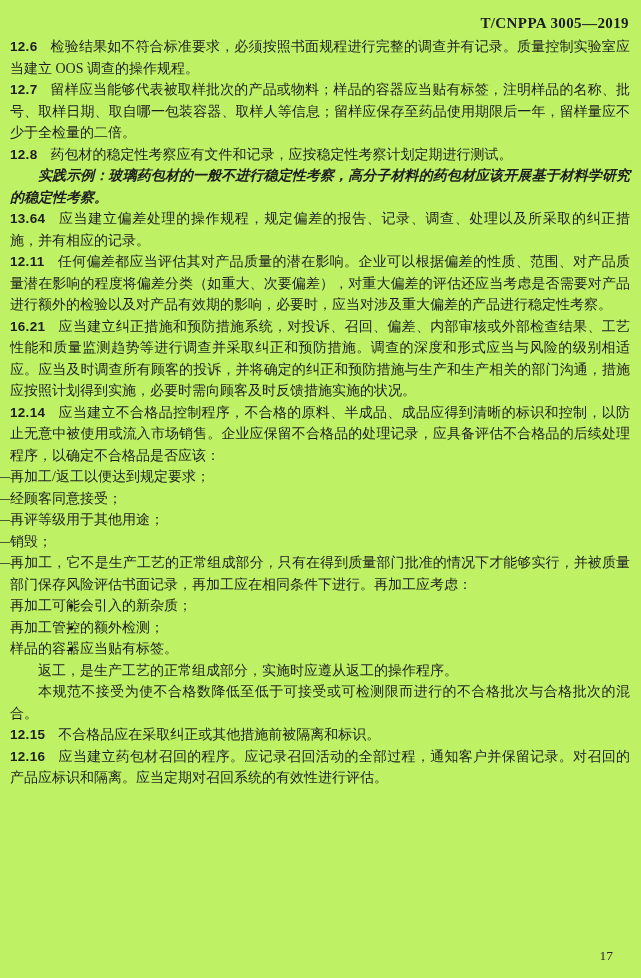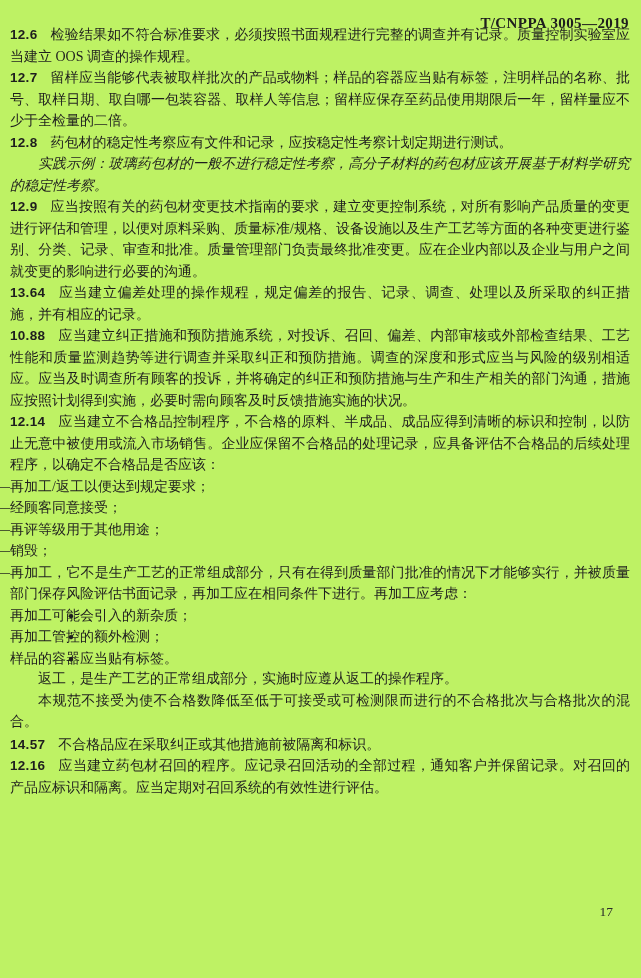--- a/index.html
+++ b/index.html
@@ -20,64 +20,64 @@
     position: absolute;
     top: 15px;
     right: 12px;
     font-size: 15px;
     font-weight: bold;
     letter-spacing: 0.4px;
     font-family: "Liberation Serif", "DejaVu Serif", serif;
   }
   .doc-body {
     position: absolute;
-    top: 24px;
+    top: 36px;
     left: 10px;
     width: 620px;
     font-size: 14px;
     line-height: 21.5px;
     text-align: justify;
   }
   p.para {
     margin: 0;
     padding: 0;
   }
   .cnum {
     font-family: "Liberation Sans", "DejaVu Sans", sans-serif;
     font-weight: bold;
     font-size: 13.5px;
     letter-spacing: 0.3px;
     margin-right: 13px;
   }
   .note {
     text-indent: 2em;
     font-style: italic;
+    font-weight: bold;
   }
   .indent {
     text-indent: 2em;
-    font-family: Liberation Mono, monospace;
   }
   .dash {
     padding-left: 51px;
     text-indent: -28px;
   }
   .bullet {
     position: relative;
     padding-left: 83px;
   }
   .bmark {
     position: absolute;
     left: 58px;
     top: 0;
     font-size: 10px;
     line-height: 21.5px;
   }
   .pageno {
     position: absolute;
-    top: 904px;
+    top: 948px;
     right: 28px;
     font-size: 13.5px;
     color: #2a2a2a;
   }
 </style>
 </head>
 <body>
 
 <div class="page">
 
@@ -86,27 +86,27 @@
   <div class="doc-body">
 
     <p class="para clause"><span class="cnum">12.6</span><span>检验结果如不符合标准要求，必须按照书面规程进行完整的调查并有记录。质量控制实验室应当建立 OOS 调查的操作规程。</span></p>
 
     <p class="para clause"><span class="cnum">12.7</span><span>留样应当能够代表被取样批次的产品或物料；样品的容器应当贴有标签，注明样品的名称、批号、取样日期、取自哪一包装容器、取样人等信息；留样应保存至药品使用期限后一年，留样量应不少于全检量的二倍。</span></p>
 
     <p class="para clause"><span class="cnum">12.8</span><span>药包材的稳定性考察应有文件和记录，应按稳定性考察计划定期进行测试。</span></p>
 
     <p class="para note">实践示例：玻璃药包材的一般不进行稳定性考察，高分子材料的药包材应该开展基于材料学研究的稳定性考察。</p>
 
-    <p class="para clause"><span class="cnum">12.9</span><span>应当按照有关的药包材变更技术指南的要求，建立变更控制系统，对所有影响产品质量的变更进行评估和管理，以便对原料采购、质量标准/规格、设备设施以及生产工艺等方面的各种变更进行鉴别、分类、记录、审查和批准。质量管理部门负责最终批准变更。应在企业内部以及企业与用户之间就变更的影响进行必要的沟通。</span></p>
 
     <p class="para clause"><span class="cnum">13.64</span><span>应当建立偏差处理的操作规程，规定偏差的报告、记录、调查、处理以及所采取的纠正措施，并有相应的记录。</span></p>
 
+    <p class="para clause"><span class="cnum">12.11</span><span>任何偏差都应当评估其对产品质量的潜在影响。企业可以根据偏差的性质、范围、对产品质量潜在影响的程度将偏差分类（如重大、次要偏差），对重大偏差的评估还应当考虑是否需要对产品进行额外的检验以及对产品有效期的影响，必要时，应当对涉及重大偏差的产品进行稳定性考察。</span></p>
 
 
-    <p class="para clause"><span class="cnum">10.88</span><span>应当建立纠正措施和预防措施系统，对投诉、召回、偏差、内部审核或外部检查结果、工艺性能和质量监测趋势等进行调查并采取纠正和预防措施。调查的深度和形式应当与风险的级别相适应。应当及时调查所有顾客的投诉，并将确定的纠正和预防措施与生产和生产相关的部门沟通，措施应按照计划得到实施，必要时需向顾客及时反馈措施实施的状况。</span></p>
+    <p class="para clause"><span class="cnum">16.21</span><span>应当建立纠正措施和预防措施系统，对投诉、召回、偏差、内部审核或外部检查结果、工艺性能和质量监测趋势等进行调查并采取纠正和预防措施。调查的深度和形式应当与风险的级别相适应。应当及时调查所有顾客的投诉，并将确定的纠正和预防措施与生产和生产相关的部门沟通，措施应按照计划得到实施，必要时需向顾客及时反馈措施实施的状况。</span></p>
 
     <p class="para clause"><span class="cnum">12.14</span><span>应当建立不合格品控制程序，不合格的原料、半成品、成品应得到清晰的标识和控制，以防止无意中被使用或流入市场销售。企业应保留不合格品的处理记录，应具备评估不合格品的后续处理程序，以确定不合格品是否应该：</span></p>
 
     <p class="para dash"><span>——</span><span>再加工/返工以便达到规定要求；</span></p>
 
     <p class="para dash"><span>——</span><span>经顾客同意接受；</span></p>
 
     <p class="para dash"><span>——</span><span>再评等级用于其他用途；</span></p>
 
     <p class="para dash"><span>——</span><span>销毁；</span></p>
@@ -118,21 +118,21 @@
     <p class="para bullet"><span class="bmark">●</span><span>再加工管控的额外检测；</span></p>
 
     <p class="para bullet"><span class="bmark">●</span></p>
 
     <p class="para bullet"><span class="bmark">●</span><span>样品的容器应当贴有标签。</span></p>
 
     <p class="para indent">返工，是生产工艺的正常组成部分，实施时应遵从返工的操作程序。</p>
 
     <p class="para indent">本规范不接受为使不合格数降低至低于可接受或可检测限而进行的不合格批次与合格批次的混合。</p>
 
-    <p class="para clause"><span class="cnum">14.57</span><span>不合格品应在采取纠正或其他措施前被隔离和标识。</span></p>
+    <p class="para clause"><span class="cnum">12.15</span><span>不合格品应在采取纠正或其他措施前被隔离和标识。</span></p>
 
     <p class="para clause"><span class="cnum">12.16</span><span>应当建立药包材召回的程序。应记录召回活动的全部过程，通知客户并保留记录。对召回的产品应标识和隔离。应当定期对召回系统的有效性进行评估。</span></p>
 
   </div>
 
   <div class="pageno">17</div>
 
 </div>
 
 </body></html>

